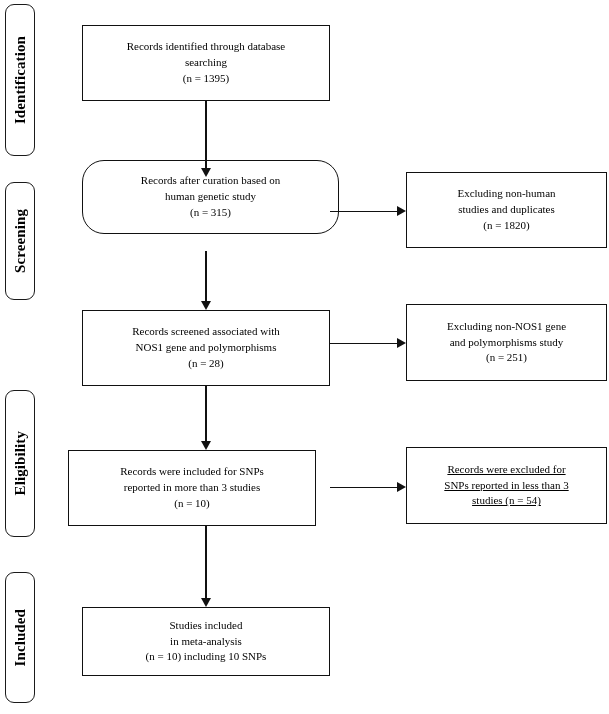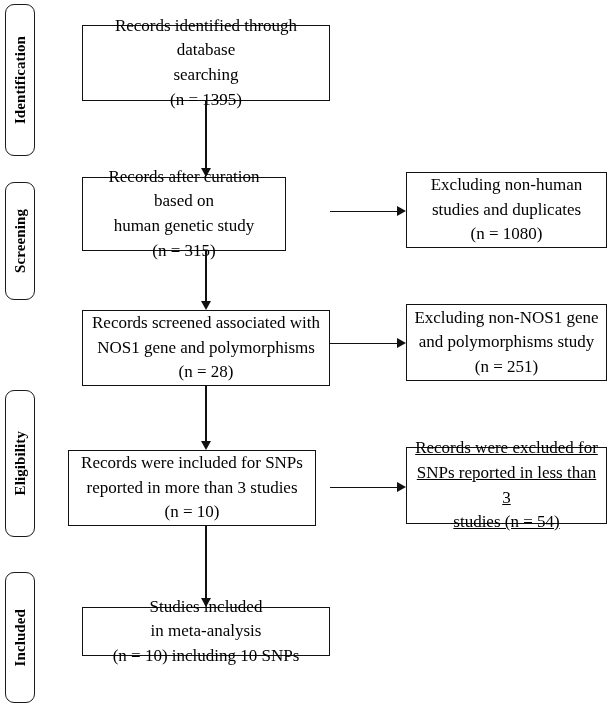--- a/index.html
+++ b/index.html
@@ -45,21 +45,21 @@
     box-sizing: border-box;
     border: 1.6px solid #111111;
     background: #ffffff;
     display: flex;
     align-items: center;
     justify-content: center;
     text-align: center;
     padding: 2px 6px;
   }
   .flow-box .btext {
-    font-size: 17px;
+    font-size: 11px;
     line-height: 1.45;
     color: #000000;
     white-space: pre-line;
   }
 
   
   .v-line {
     position: absolute;
     width: 1.6px;
     background: #111111;
@@ -106,48 +106,48 @@
   <div class="stage-label" style="left:5px; top:572px; width:30px; height:131px;">
     <span class="vtext">Included</span>
   </div>
 
   <div class="flow-box" style="left:82px; top:25px; width:248px; height:76px;">
     <span class="btext">Records identified through database
 searching
 (n = 1395)</span>
   </div>
 
-  <div class="flow-box" style="left:82px; top:177px; width:204px; height:74px;">
+  <div class="flow-box" style="left:82px; top:160px; width:257px; height:74px;border-radius:22px;">
     <span class="btext">Records after curation based on
 human genetic study
 (n = 315)</span>
   </div>
 
   <div class="flow-box" style="left:82px; top:310px; width:248px; height:76px;">
     <span class="btext">Records screened associated with
 NOS1 gene and polymorphisms
 (n = 28)</span>
   </div>
 
   <div class="flow-box" style="left:68px; top:450px; width:248px; height:76px;">
     <span class="btext">Records were included for SNPs
 reported in more than 3 studies
 (n = 10)</span>
   </div>
 
-  <div class="flow-box" style="left:82px; top:607px; width:248px; height:49px;text-align:center;">
+  <div class="flow-box" style="left:82px; top:607px; width:248px; height:69px;text-align:center;">
     <span class="btext">Studies included
 in meta-analysis
 (n = 10) including 10 SNPs</span>
   </div>
 
   <div class="flow-box" style="left:406px; top:172px; width:201px; height:76px;">
     <span class="btext">Excluding non-human
 studies and duplicates
-(n = 1080)</span>
+(n = 1820)</span>
   </div>
 
   <div class="flow-box" style="left:406px; top:304px; width:201px; height:77px;align-items:center;">
     <span class="btext">Excluding non-NOS1 gene
 and polymorphisms study
 (n = 251)</span>
   </div>
 
   <div class="flow-box" style="left:406px; top:447px; width:201px; height:77px;text-decoration:underline;">
     <span class="btext">Records were excluded for

